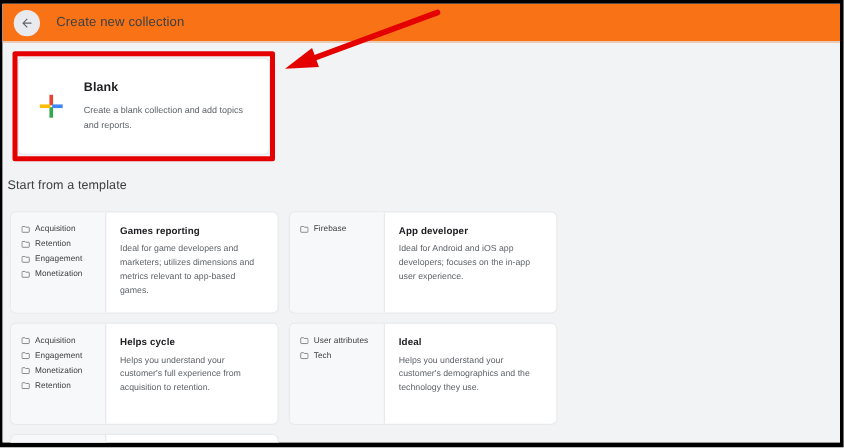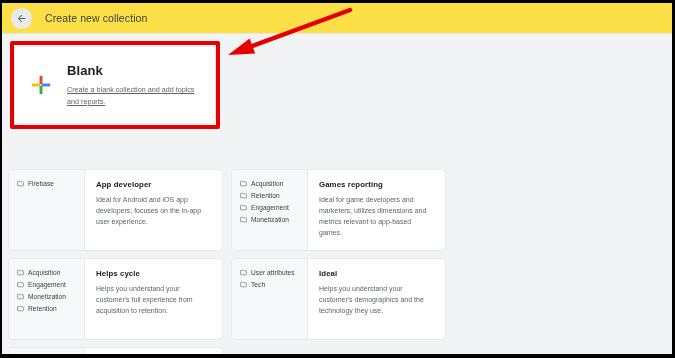--- a/index.html
+++ b/index.html
@@ -23,21 +23,21 @@
     position: absolute;
     left: 0; top: 0;
     width: 670px; height: 351px;
     background: #f1f3f4;
   }
 
   
   .header {
     position: absolute; left: 0; top: 0;
     width: 670px; height: 31px;
-    background: #fde047;
+    background: #f97316;
     border-bottom: 1px solid #e4e6e8;
     display: flex; align-items: center;
     padding-left: 9px;
   }
   .back-btn {
     width: 21px; height: 21px; border-radius: 50%;
     background: #e8eaed;
     display: flex; align-items: center; justify-content: center;
     flex: none; cursor: pointer;
   }
@@ -60,27 +60,26 @@
     border-radius: 5px;
     display: flex; align-items: center;
     cursor: pointer;
   }
   .blank-icon {
     width: 52px; flex: none;
     display: flex; align-items: center; justify-content: center;
   }
   .blank-text { padding-right: 12px; }
   .blank-title {
-    font-size: 13px; font-weight: bold; color: #202124;
+    font-size: 10px; font-weight: bold; color: #202124;
     margin-bottom: 6px; letter-spacing: 0.1px;
   }
   .blank-desc {
     font-size: 7.2px; color: #5f6368; line-height: 1.55;
     max-width: 128px;
-    text-decoration: underline;
   }
 
   
   .annot-box {
     position: absolute;
     left: 8px; top: 38px;
     width: 210px; height: 88px;
     border: 4px solid #e50000;
     border-radius: 2px;
     pointer-events: none;
@@ -173,66 +172,67 @@
           <rect x="2" y="10.4" width="9.2" height="3.2" fill="#fbbc05"></rect>
           <rect x="12.8" y="10.4" width="9.2" height="3.2" fill="#4285f4"></rect>
         </svg>
       </div>
       <div class="blank-text">
         <div class="blank-title">Blank</div>
         <div class="blank-desc">Create a blank collection and add topics and reports.</div>
       </div>
     </div>
 
+    <div class="section-heading">Start from a template</div>
 
     <div class="tmpl-grid" id="tmpl-grid">
+        <div class="tmpl-card">
+          <div class="tmpl-tags">
+            <div class="tag-row">
+              <svg width="7" height="7" viewBox="0 0 24 24">
+                <path d="M10 4H4a2 2 0 0 0-2 2v12a2 2 0 0 0 2 2h16a2 2 0 0 0 2-2V8a2 2 0 0 0-2-2h-8l-2-2z" fill="none" stroke="#5f6368" stroke-width="2"></path>
+              </svg>
+              <span class="tag-label">Acquisition</span>
+            </div>
+            <div class="tag-row">
+              <svg width="7" height="7" viewBox="0 0 24 24">
+                <path d="M10 4H4a2 2 0 0 0-2 2v12a2 2 0 0 0 2 2h16a2 2 0 0 0 2-2V8a2 2 0 0 0-2-2h-8l-2-2z" fill="none" stroke="#5f6368" stroke-width="2"></path>
+              </svg>
+              <span class="tag-label">Retention</span>
+            </div>
+            <div class="tag-row">
+              <svg width="7" height="7" viewBox="0 0 24 24">
+                <path d="M10 4H4a2 2 0 0 0-2 2v12a2 2 0 0 0 2 2h16a2 2 0 0 0 2-2V8a2 2 0 0 0-2-2h-8l-2-2z" fill="none" stroke="#5f6368" stroke-width="2"></path>
+              </svg>
+              <span class="tag-label">Engagement</span>
+            </div>
+            <div class="tag-row">
+              <svg width="7" height="7" viewBox="0 0 24 24">
+                <path d="M10 4H4a2 2 0 0 0-2 2v12a2 2 0 0 0 2 2h16a2 2 0 0 0 2-2V8a2 2 0 0 0-2-2h-8l-2-2z" fill="none" stroke="#5f6368" stroke-width="2"></path>
+              </svg>
+              <span class="tag-label">Monetization</span>
+            </div>
+          </div>
+          <div class="tmpl-body">
+            <div class="tmpl-title">Games reporting</div>
+            <div class="tmpl-desc">Ideal for game developers and marketers; utilizes dimensions and metrics relevant to app-based games.</div>
+          </div>
+        </div>
         <div class="tmpl-card">
           <div class="tmpl-tags">
             <div class="tag-row">
               <svg width="7" height="7" viewBox="0 0 24 24">
                 <path d="M10 4H4a2 2 0 0 0-2 2v12a2 2 0 0 0 2 2h16a2 2 0 0 0 2-2V8a2 2 0 0 0-2-2h-8l-2-2z" fill="none" stroke="#5f6368" stroke-width="2"></path>
               </svg>
               <span class="tag-label">Firebase</span>
             </div>
           </div>
           <div class="tmpl-body">
             <div class="tmpl-title">App developer</div>
             <div class="tmpl-desc">Ideal for Android and iOS app developers; focuses on the in-app user experience.</div>
-          </div>
-        </div>
-        <div class="tmpl-card">
-          <div class="tmpl-tags">
-            <div class="tag-row">
-              <svg width="7" height="7" viewBox="0 0 24 24">
-                <path d="M10 4H4a2 2 0 0 0-2 2v12a2 2 0 0 0 2 2h16a2 2 0 0 0 2-2V8a2 2 0 0 0-2-2h-8l-2-2z" fill="none" stroke="#5f6368" stroke-width="2"></path>
-              </svg>
-              <span class="tag-label">Acquisition</span>
-            </div>
-            <div class="tag-row">
-              <svg width="7" height="7" viewBox="0 0 24 24">
-                <path d="M10 4H4a2 2 0 0 0-2 2v12a2 2 0 0 0 2 2h16a2 2 0 0 0 2-2V8a2 2 0 0 0-2-2h-8l-2-2z" fill="none" stroke="#5f6368" stroke-width="2"></path>
-              </svg>
-              <span class="tag-label">Retention</span>
-            </div>
-            <div class="tag-row">
-              <svg width="7" height="7" viewBox="0 0 24 24">
-                <path d="M10 4H4a2 2 0 0 0-2 2v12a2 2 0 0 0 2 2h16a2 2 0 0 0 2-2V8a2 2 0 0 0-2-2h-8l-2-2z" fill="none" stroke="#5f6368" stroke-width="2"></path>
-              </svg>
-              <span class="tag-label">Engagement</span>
-            </div>
-            <div class="tag-row">
-              <svg width="7" height="7" viewBox="0 0 24 24">
-                <path d="M10 4H4a2 2 0 0 0-2 2v12a2 2 0 0 0 2 2h16a2 2 0 0 0 2-2V8a2 2 0 0 0-2-2h-8l-2-2z" fill="none" stroke="#5f6368" stroke-width="2"></path>
-              </svg>
-              <span class="tag-label">Monetization</span>
-            </div>
-          </div>
-          <div class="tmpl-body">
-            <div class="tmpl-title">Games reporting</div>
-            <div class="tmpl-desc">Ideal for game developers and marketers; utilizes dimensions and metrics relevant to app-based games.</div>
           </div>
         </div>
         <div class="tmpl-card">
           <div class="tmpl-tags">
             <div class="tag-row">
               <svg width="7" height="7" viewBox="0 0 24 24">
                 <path d="M10 4H4a2 2 0 0 0-2 2v12a2 2 0 0 0 2 2h16a2 2 0 0 0 2-2V8a2 2 0 0 0-2-2h-8l-2-2z" fill="none" stroke="#5f6368" stroke-width="2"></path>
               </svg>
               <span class="tag-label">Acquisition</span>
             </div>

